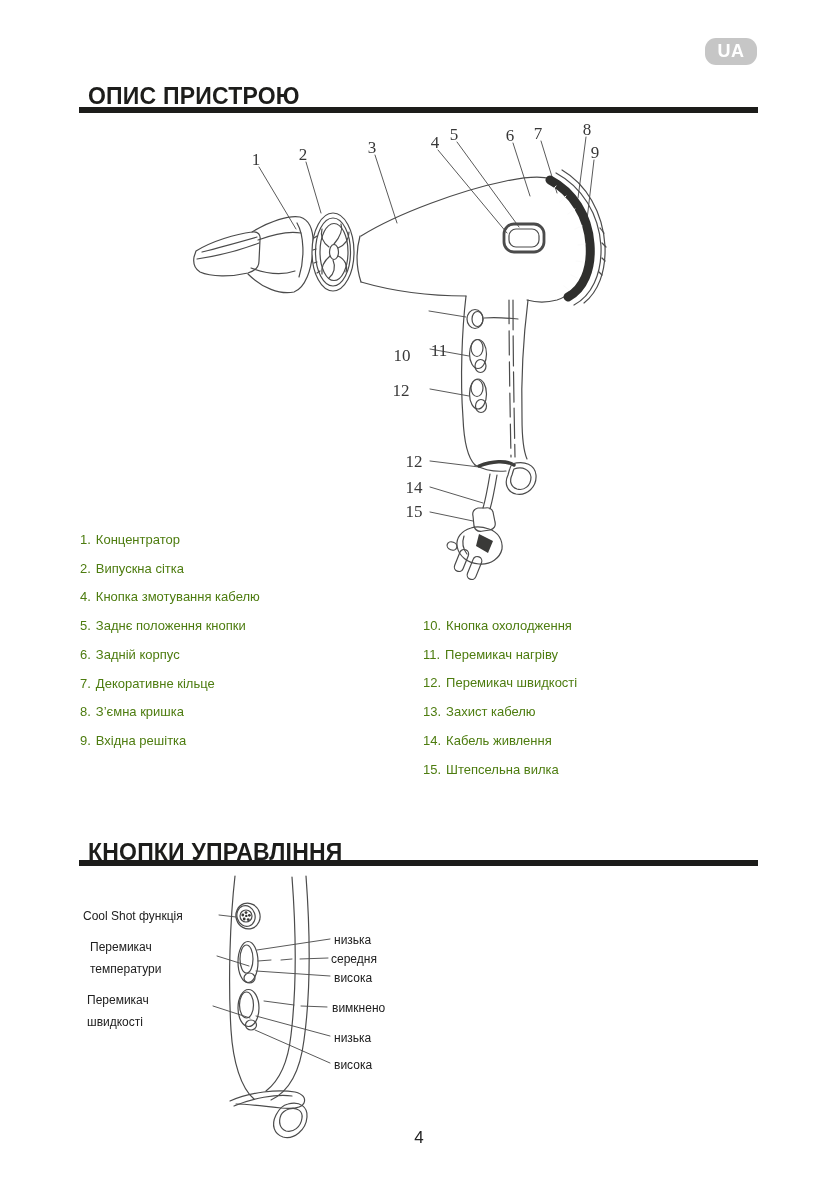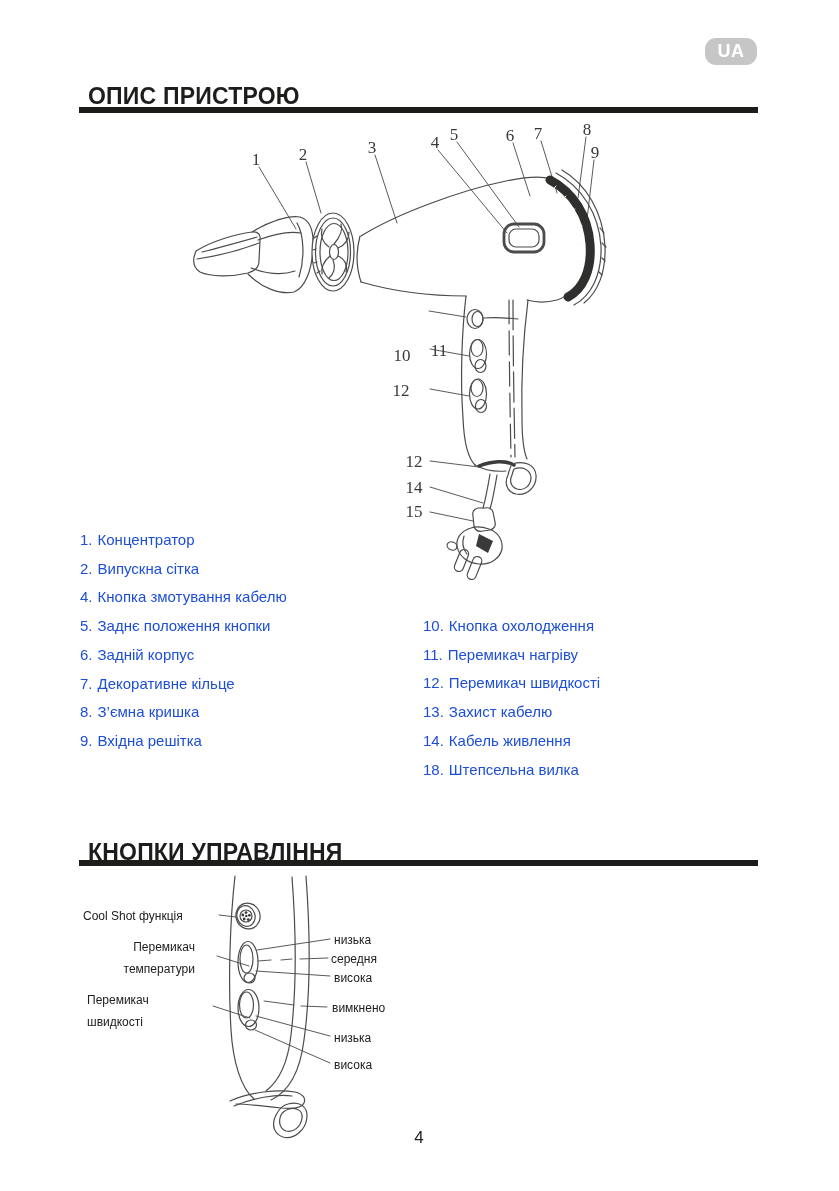--- a/index.html
+++ b/index.html
@@ -20,21 +20,21 @@
       stroke-linecap:round;stroke-linejoin:round;}
   .art .leader{stroke:#5a5a5a;stroke-width:1;}
   .art .band{stroke:#2f2f2d;stroke-width:9;}
   .art .hatch{stroke:#fbfbfb;stroke-width:1;}
   .art .thick{stroke-width:2.8;}
   .art .strap{stroke-width:3.4;stroke:#3c3c3a;}
   .art .filldark{fill:#3a3a38;stroke:none;}
   .art .fillwhite{fill:#fff;}
   .callout{position:absolute;transform:translate(-50%,-50%);
            font-family:"Liberation Serif",serif;font-size:17px;color:#383838;}
-  .parts-col{position:absolute;font-size:15px;color:#1d4ed8;line-height:28.7px;white-space:nowrap;}
+  .parts-col{position:absolute;font-size:13px;color:#4d7c0f;line-height:28.7px;white-space:nowrap;}
   .parts-left{left:80px;top:526px;}
   .parts-right{left:423px;top:612px;}
   .part-num{margin-right:5px;}
   .ctl-label{position:absolute;font-size:12px;color:#202020;line-height:22px;}
   .pagenum{position:absolute;left:404px;top:1128px;width:30px;text-align:center;
            font-size:17px;color:#242424;}
 </style>
 </head>
 <body>
 
@@ -224,21 +224,21 @@
       <div class="part-row"><span class="part-num">7.</span><span>Декоративне кільце</span></div>
       <div class="part-row"><span class="part-num">8.</span><span>З’ємна кришка</span></div>
       <div class="part-row"><span class="part-num">9.</span><span>Вхідна решітка</span></div>
     </div>
   <div class="parts-col parts-right" id="parts-right">
       <div class="part-row"><span class="part-num">10.</span><span>Кнопка охолодження</span></div>
       <div class="part-row"><span class="part-num">11.</span><span>Перемикач нагріву</span></div>
       <div class="part-row"><span class="part-num">12.</span><span>Перемикач швидкості</span></div>
       <div class="part-row"><span class="part-num">13.</span><span>Захист кабелю</span></div>
       <div class="part-row"><span class="part-num">14.</span><span>Кабель живлення</span></div>
-      <div class="part-row"><span class="part-num">18.</span><span>Штепсельна вилка</span></div>
+      <div class="part-row"><span class="part-num">15.</span><span>Штепсельна вилка</span></div>
     </div>
   <div id="callouts">
       <span class="callout" style="left: 256px; top: 160px;">1</span>
       <span class="callout" style="left: 303px; top: 155px;">2</span>
       <span class="callout" style="left: 372px; top: 148px;">3</span>
       <span class="callout" style="left: 435px; top: 143px;">4</span>
       <span class="callout" style="left: 454px; top: 135px;">5</span>
       <span class="callout" style="left: 510px; top: 136px;">6</span>
       <span class="callout" style="left: 538px; top: 134px;">7</span>
       <span class="callout" style="left: 587px; top: 130px;">8</span>
@@ -249,21 +249,21 @@
       <span class="callout" style="left: 414px; top: 462px;">12</span>
       <span class="callout" style="left: 414px; top: 488px;">14</span>
       <span class="callout" style="left: 414px; top: 512px;">15</span>
     </div>
 
   <h2 class="sect-title title-controls">КНОПКИ УПРАВЛІННЯ</h2>
   <div class="rule rule-controls"></div>
 
   <div id="ctl-labels">
       <div class="ctl-label" style="left: 83px; top: 905px; width: 145px;">Cool Shot функція</div>
-      <div class="ctl-label" style="left: 83px; top: 936px; width: 112px; text-align: right;">Перемикач температури</div>
+      <div class="ctl-label" style="left: 90px; top: 936px; width: 112px;">Перемикач температури</div>
       <div class="ctl-label" style="left: 87px; top: 989px; width: 112px;">Перемикач швидкості</div>
       <div class="ctl-label" style="left: 334px; top: 929px; white-space: nowrap;">низька</div>
       <div class="ctl-label" style="left: 331px; top: 948px; white-space: nowrap;">середня</div>
       <div class="ctl-label" style="left: 334px; top: 967px; white-space: nowrap;">висока</div>
       <div class="ctl-label" style="left: 332px; top: 997px; white-space: nowrap;">вимкнено</div>
       <div class="ctl-label" style="left: 334px; top: 1027px; white-space: nowrap;">низька</div>
       <div class="ctl-label" style="left: 334px; top: 1054px; white-space: nowrap;">висока</div>
     </div>
 
   <span class="pagenum">4</span>

